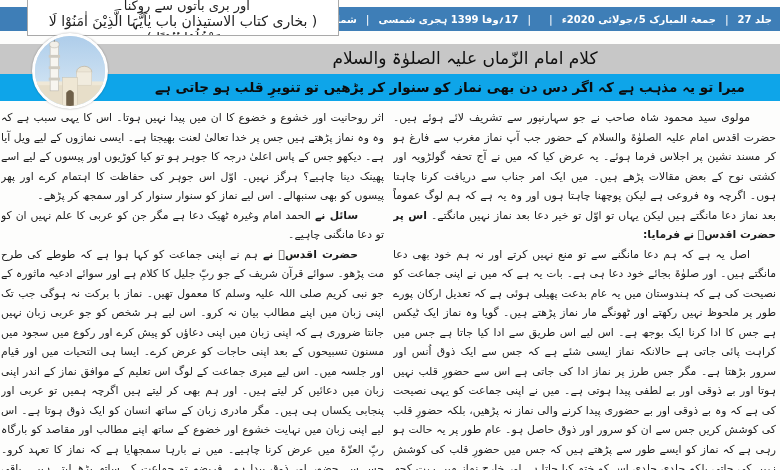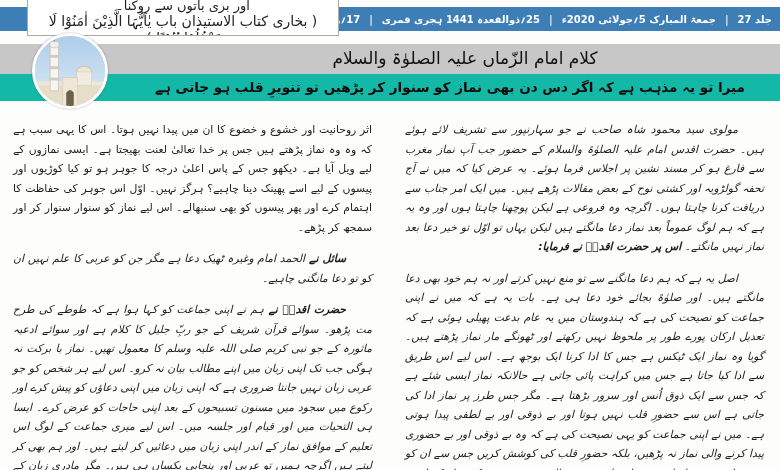--- a/index.html
+++ b/index.html
@@ -28,56 +28,55 @@
   .note-ref{font-size:14px;line-height:17px;color:#222;}
   
   .title-bar{
     position:absolute;top:44px;right:0;left:0;height:44px;
     background:#c7c7c7;text-align:center;line-height:29px;
     font-size:17px;color:#101010;padding-left:150px;z-index:1;
   }
   
   .subtitle-bar{
     position:absolute;top:74px;right:0;left:0;height:27px;
-    background:#14b8a6;text-align:center;line-height:27px;
+    background:#0ea5e9;text-align:center;line-height:27px;
     font-size:13.5px;font-weight:bold;color:#0c0c0c;
     padding-left:120px;z-index:1;white-space:nowrap;overflow:hidden;
   }
   
   .photo{
     position:absolute;top:33px;left:32px;width:76px;height:76px;
     border-radius:50%;border:3px solid #fefefe;overflow:hidden;z-index:3;
     box-shadow:0 0 2px rgba(0,0,0,.35);background:#b9d5ec;
   }
   .photo svg{display:block;width:100%;height:100%;}
   
   .article{
     position:absolute;top:108px;right:4px;left:4px;bottom:0;
     display:flex;gap:9px;align-items:flex-start;
   }
   .col{
     width:383px;flex:0 0 383px;
     font-size:10.8px;line-height:19.5px;text-align:justify;
     color:#1d1d1d;overflow:hidden;height:362px;
   }
-  .col p{margin:12px;}
-  .col p.indent{text-indent:26px;font-style:italic;}
+  .col p{margin:0;}
+  .col p.indent{text-indent:26px;}
   .col b{font-weight:bold;}
 </style>
 </head>
 <body>
 
 <div class="page">
 
   <div class="masthead">
     <span class="item">جلد 27</span>
     <span class="sep">|</span>
     <span class="item">جمعۃ المبارک 5؍جولائی 2020ء</span>
     <span class="sep">|</span>
-    <span class="item">25؍ذوالقعدہ 1441 ہجری قمری</span>
     <span class="sep">|</span>
     <span class="item">17؍وفا 1399 ہجری شمسی</span>
     <span class="sep">|</span>
     <span class="item">شمارہ 57</span>
   </div>
 
   <div class="note-box">
     <div class="note-line1">اور بری باتوں سے روکنا۔</div>
     <div class="note-ref">( بخاری کتاب الاستیذان باب یٰاَیُّہَا الَّذِیْنَ اٰمَنُوْا لَا تَدْخُلُوْا بُیُوْتًا )</div>
   </div>

